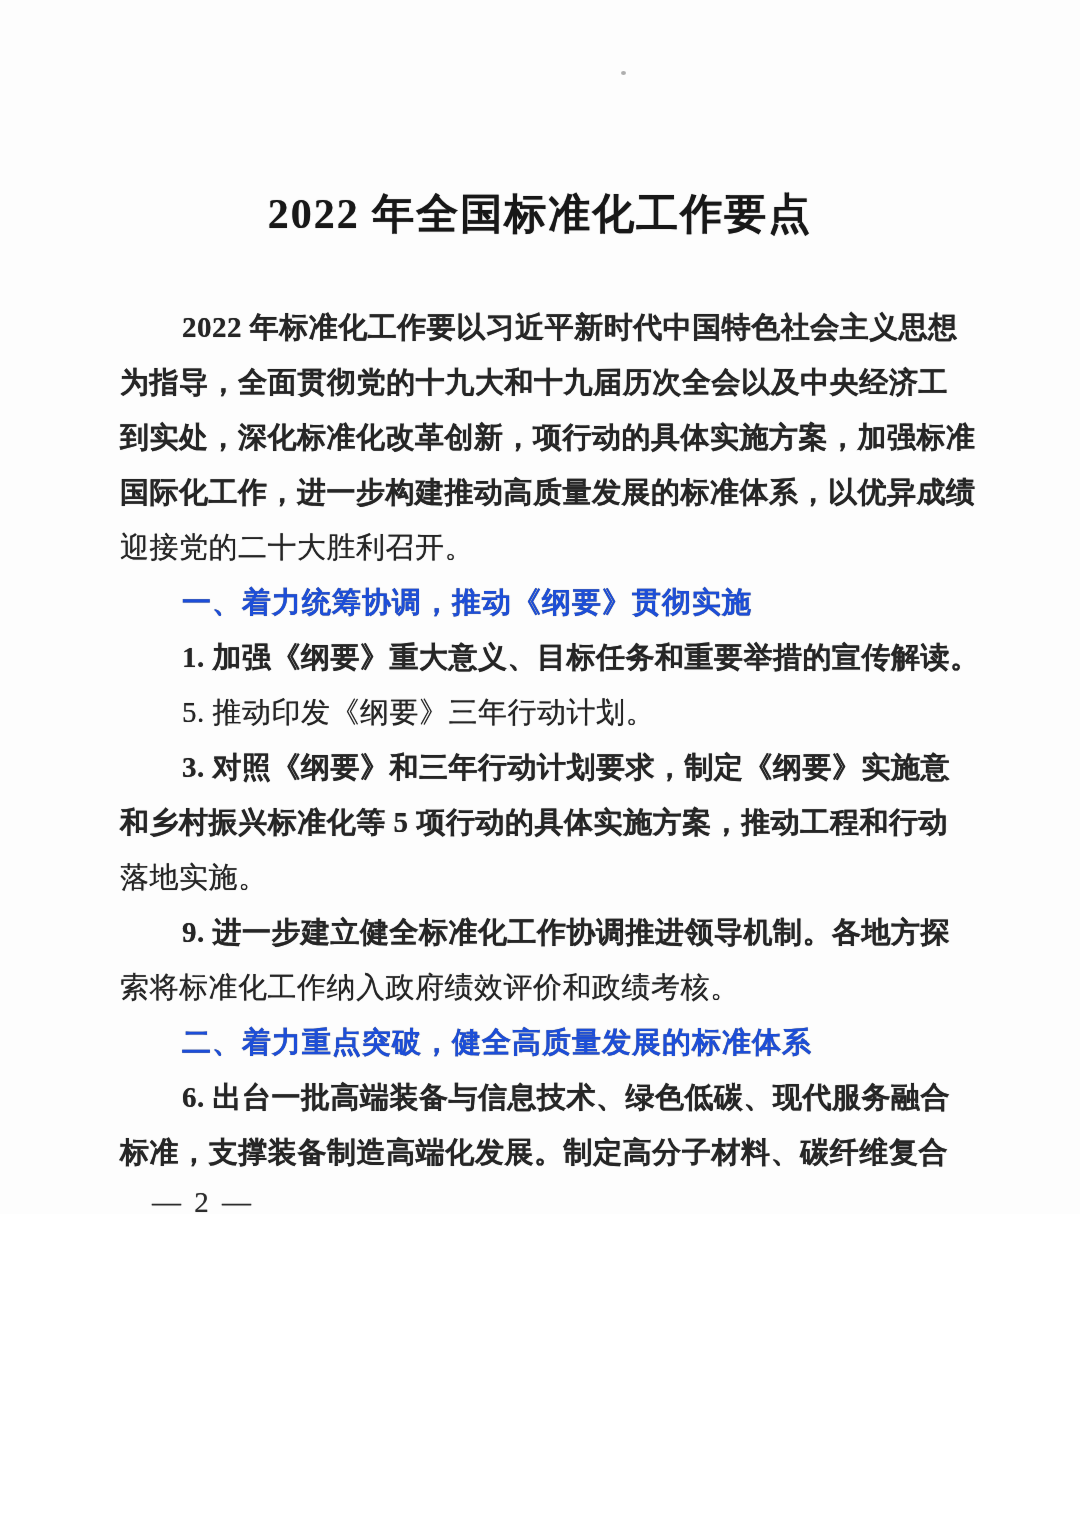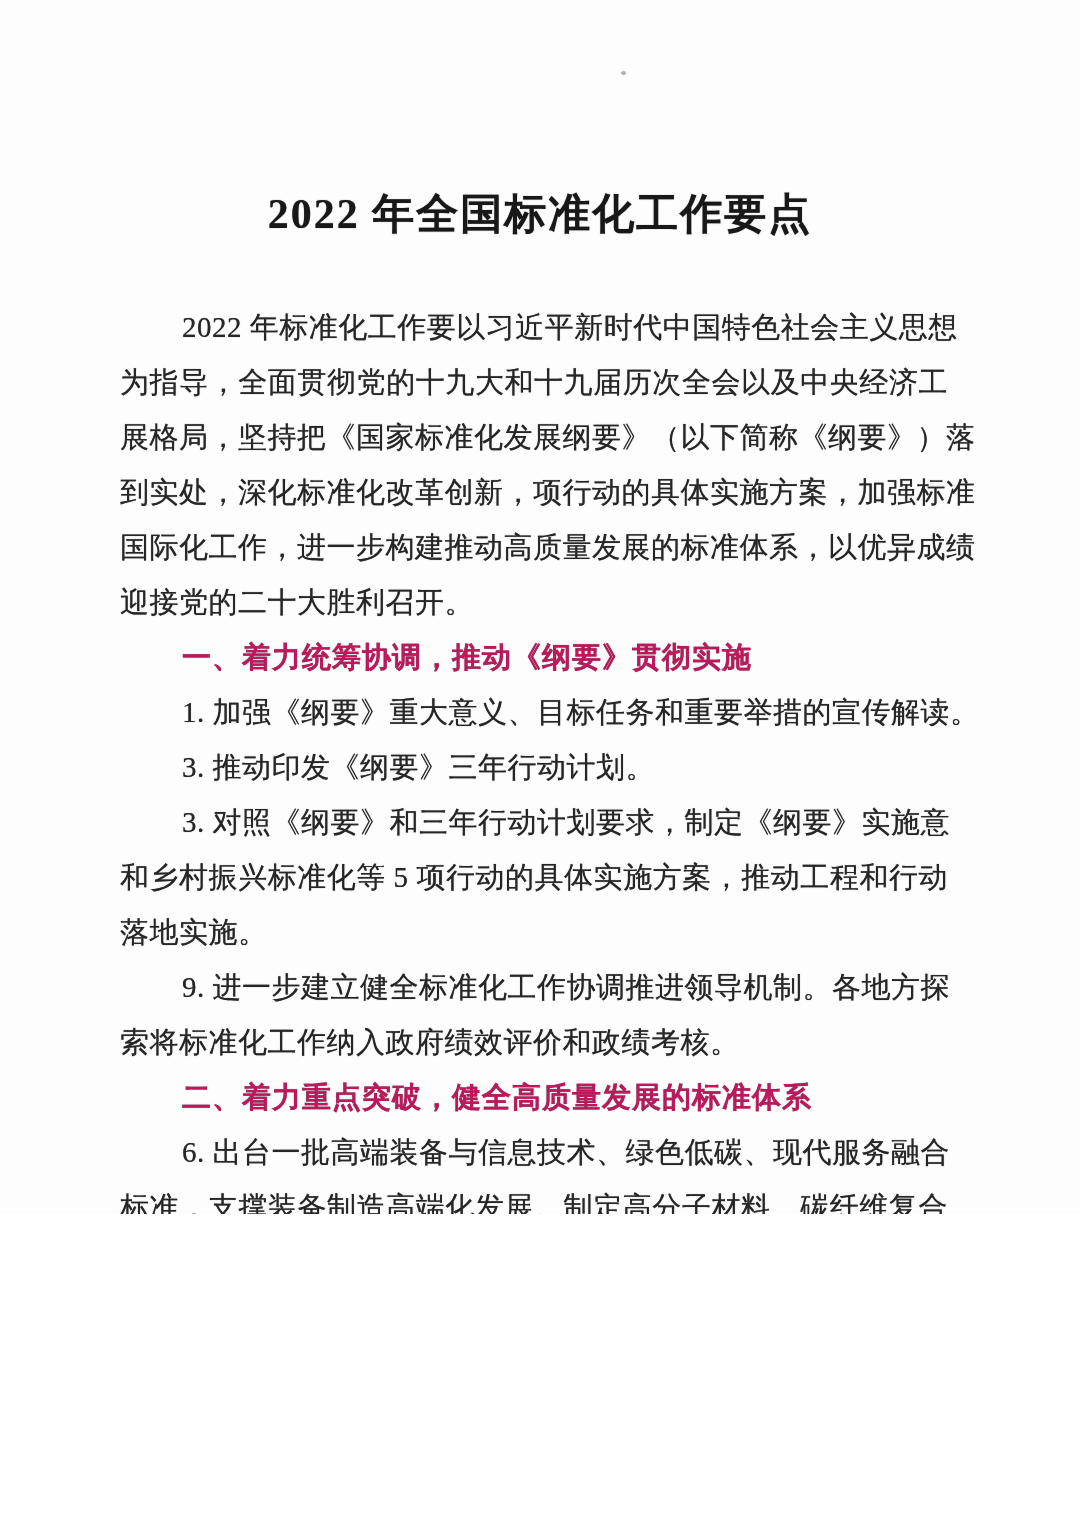--- a/index.html
+++ b/index.html
@@ -48,28 +48,29 @@
     font-size: 29px;
     letter-spacing: 0.5px;
     white-space: nowrap;
     color: #262626;
     text-shadow: 0 0 0.8px rgba(35, 35, 35, 0.75);
   }
   
   .line.fill {
     text-align: justify;
     text-align-last: justify;
+    font-weight: bold;
   }
   
   .line.indent { text-indent: 62px; }
   
   .line.heading {
     font-family: "Liberation Sans", "DejaVu Sans", sans-serif;
     font-weight: 700;
-    color: #be185d;
+    color: #1d4ed8;
     letter-spacing: 1px;
   }
   .page-number {
     margin-top: 0px;
     padding-left: 152px;
     height: 44px;
     line-height: 44px;
     font-size: 29px;
     letter-spacing: 3px;
     color: #2e2e2e;
@@ -81,29 +82,28 @@
 
 <div class="page">
 
   <div class="speck"></div>
 
   <h1 class="doc-title">2022 年全国标准化工作要点</h1>
 
   <div class="body-block">
     <div class="line indent fill">2022 年标准化工作要以习近平新时代中国特色社会主义思想</div>
     <div class="line fill">为指导，全面贯彻党的十九大和十九届历次全会以及中央经济工</div>
-    <div class="line fill">展格局，坚持把《国家标准化发展纲要》（以下简称《纲要》）落</div>
     <div class="line fill">到实处，深化标准化改革创新，项行动的具体实施方案，加强标准</div>
     <div class="line fill">国际化工作，进一步构建推动高质量发展的标准体系，以优异成绩</div>
     <div class="line">迎接党的二十大胜利召开。</div>
 
     <div class="line indent heading">一、着力统筹协调，推动《纲要》贯彻实施</div>
 
     <div class="line indent fill">1. 加强《纲要》重大意义、目标任务和重要举措的宣传解读。</div>
-    <div class="line indent">3. 推动印发《纲要》三年行动计划。</div>
+    <div class="line indent">5. 推动印发《纲要》三年行动计划。</div>
     <div class="line indent fill">3. 对照《纲要》和三年行动计划要求，制定《纲要》实施意</div>
     <div class="line fill">和乡村振兴标准化等 5 项行动的具体实施方案，推动工程和行动</div>
     <div class="line">落地实施。</div>
     <div class="line indent fill">9. 进一步建立健全标准化工作协调推进领导机制。各地方探</div>
     <div class="line">索将标准化工作纳入政府绩效评价和政绩考核。</div>
 
     <div class="line indent heading">二、着力重点突破，健全高质量发展的标准体系</div>
 
     <div class="line indent fill">6. 出台一批高端装备与信息技术、绿色低碳、现代服务融合</div>
     <div class="line fill">标准，支撑装备制造高端化发展。制定高分子材料、碳纤维复合</div>

